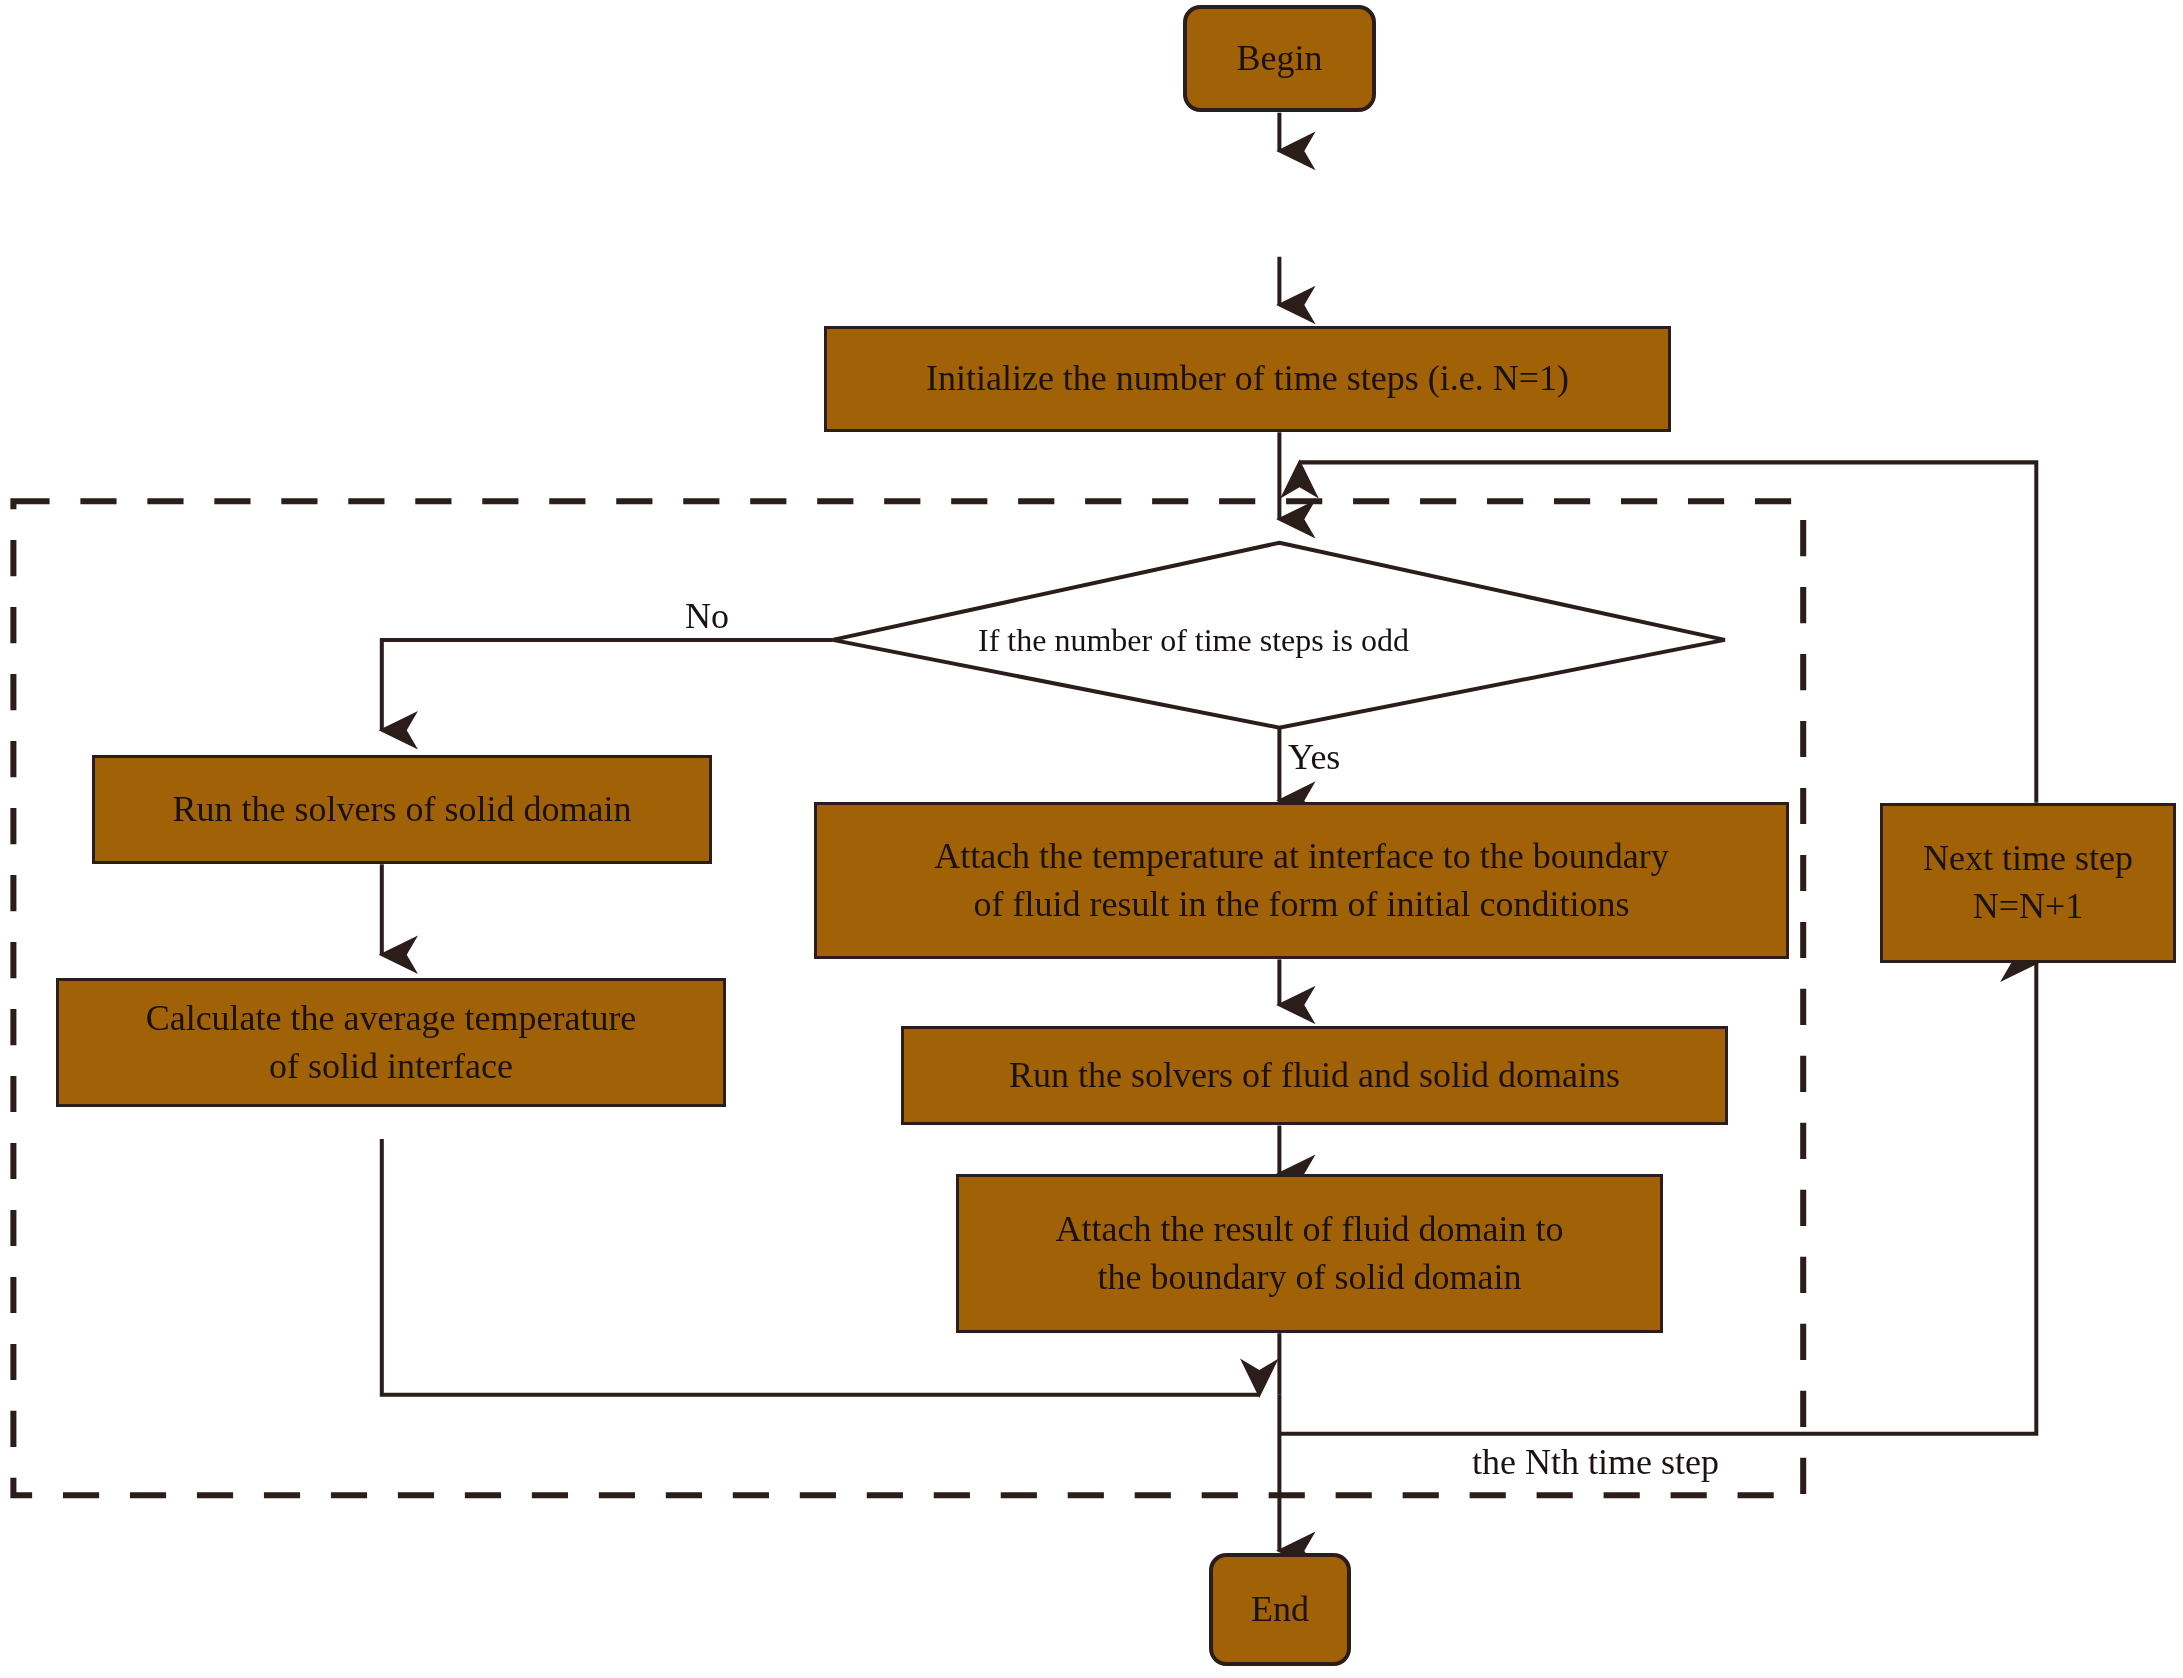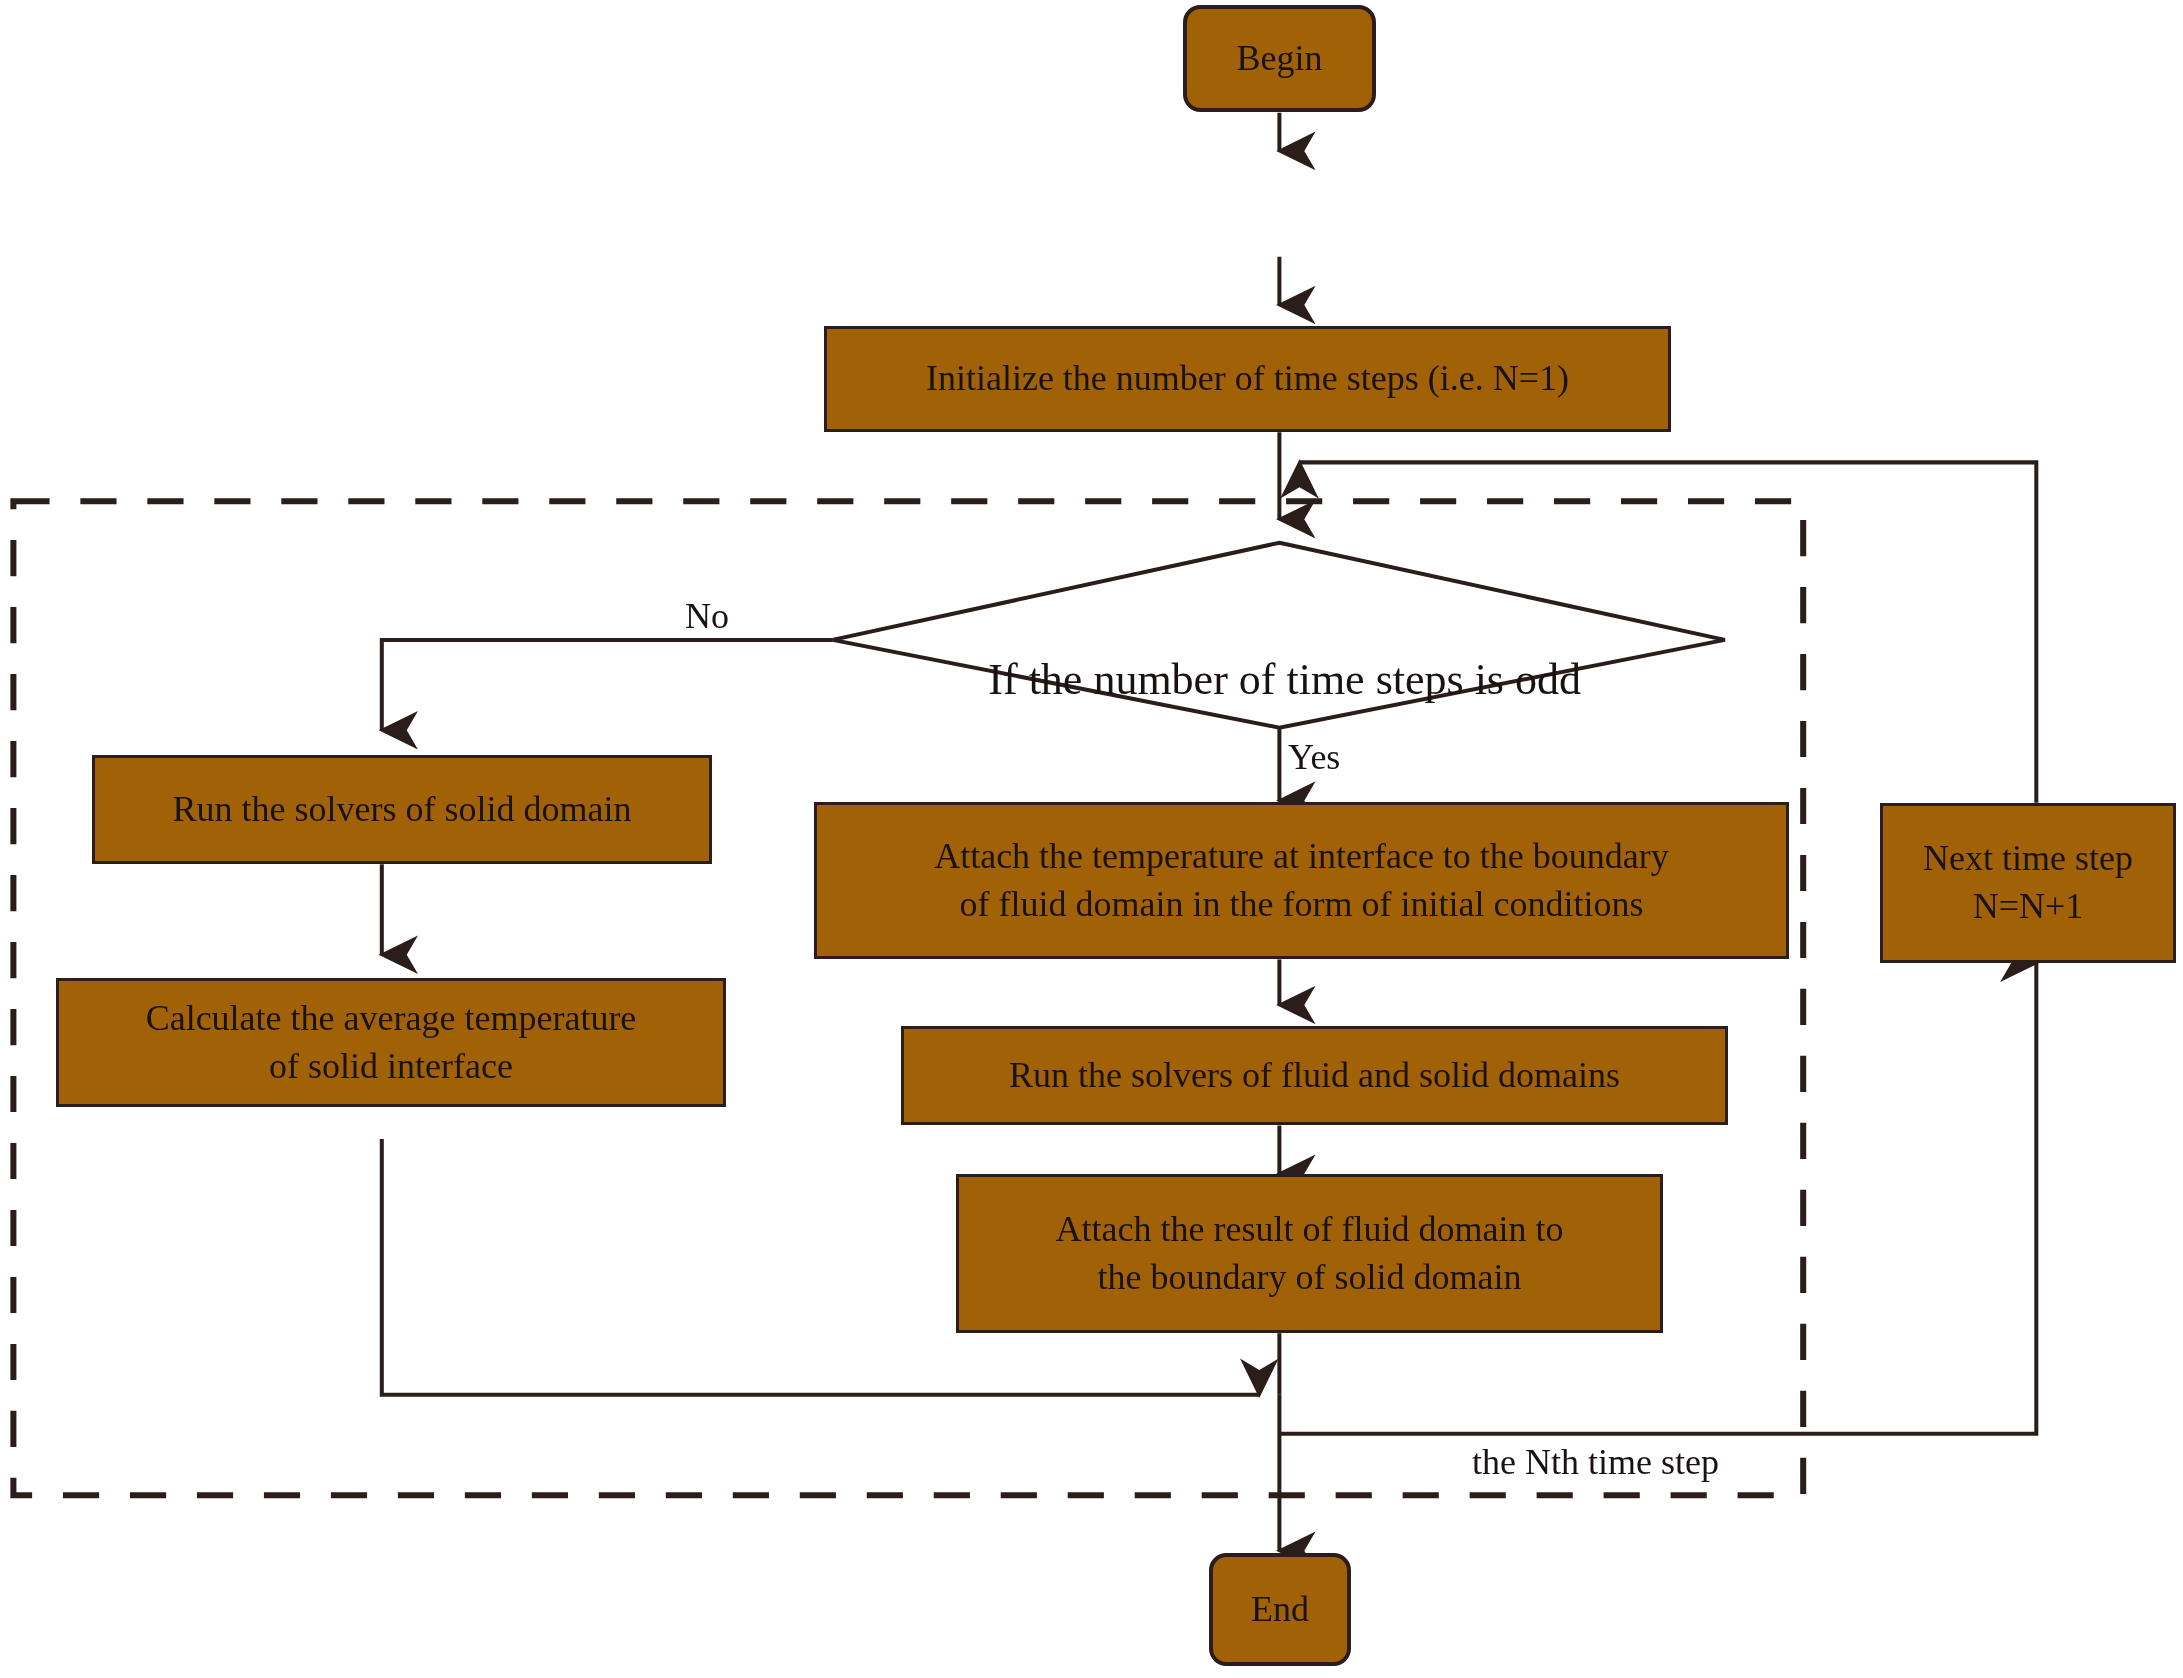--- a/index.html
+++ b/index.html
@@ -43,24 +43,23 @@
   }
   .edge-label {
     position: absolute;
     font-size: 36px;
     line-height: 1;
     white-space: nowrap;
     background: transparent;
   }
   .diamond-label {
     position: absolute;
-    font-size: 44px;
+    font-size: 32px;
     white-space: nowrap;
-    text-align: right;
-    margin-top: 32px;
+    text-align: left;
   }
 </style>
 </head>
 <body>
 
 <div id="canvas">
 
   <svg class="layer" viewBox="0 0 3259 2506">
     <defs>
       <marker id="arrowDown" markerWidth="14" markerHeight="14" refX="5.2" refY="9.6" orient="auto" markerUnits="strokeWidth">
@@ -127,21 +126,21 @@
     <span>Run the solvers of solid domain</span>
   </div>
 
   <div class="node" style="left:56px; top:978px; width:670px; height:129px; flex-direction:column;">
     <span>Calculate the average temperature</span>
     <span>of solid interface</span>
   </div>
 
   <div class="node" style="left:814px; top:802px; width:975px; height:157px; flex-direction:column;">
     <span>Attach the temperature at interface to the boundary</span>
-    <span>of fluid domain in the form of initial conditions</span>
+    <span>of fluid result in the form of initial conditions</span>
   </div>
 
   <div class="node" style="left:901px; top:1026px; width:827px; height:99px;">
     <span>Run the solvers of fluid and solid domains</span>
   </div>
 
   <div class="node" style="left:956px; top:1174px; width:707px; height:159px; flex-direction:column;">
     <span>Attach the result of fluid domain to</span>
     <span>the boundary of solid domain</span>
   </div>

